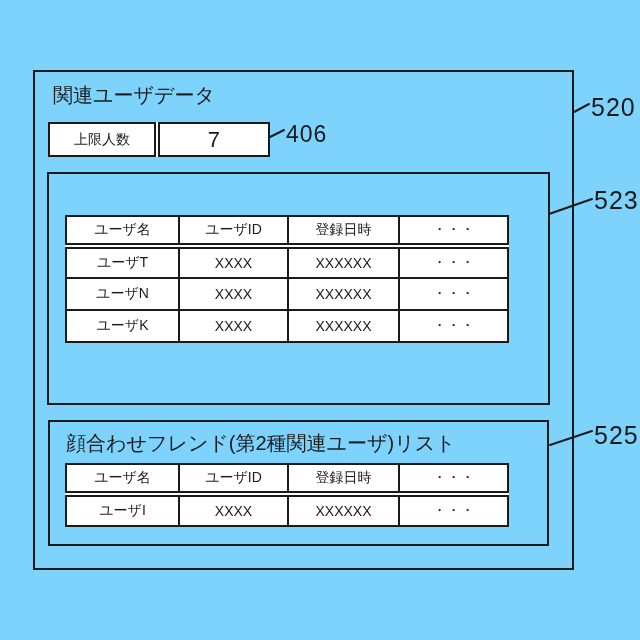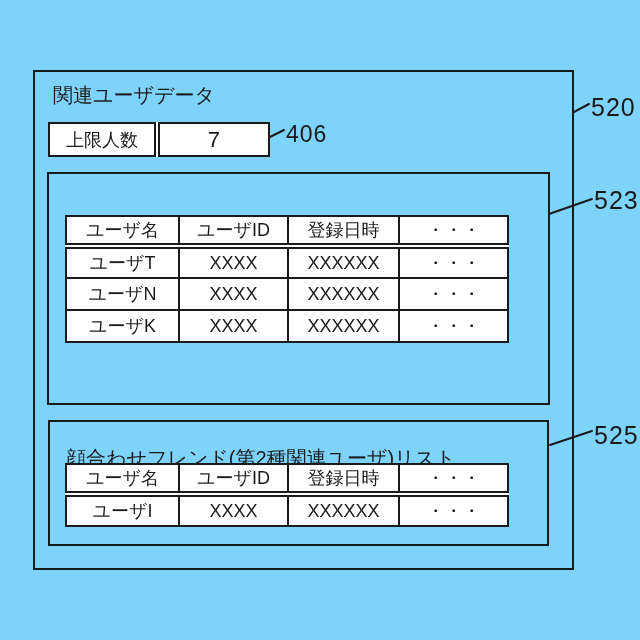--- a/index.html
+++ b/index.html
@@ -28,35 +28,35 @@
 
   .fig-title {
     position: absolute;
     font-size: 20px;
     line-height: 20px;
     letter-spacing: 0px;
     white-space: nowrap;
   }
   .main-title  { left: 53px; top: 85px; }
   .t1-title    { left: 66px; top: 183px; }
-  .t2-title    { left: 66px; top: 448px; text-align: center; }
+  .t2-title    { left: 66px; top: 433px; text-align: center; }
 
   table {
     position: absolute;
     border-collapse: collapse;
     table-layout: fixed;
     background: #ffffff;
   }
   td, th {
     box-sizing: border-box;
     border: 2px solid #1a1a1a;
     text-align: center;
     vertical-align: middle;
     font-weight: normal;
-    font-size: 18px;
+    font-size: 14px;
     padding: 0;
     overflow: hidden;
     white-space: nowrap;
   }
   
   .limit-table { left: 48px; top: 122px; width: 222px; height: 35px; }
   .limit-table td { height: 31px; }
   .limit-table .lt-label { width: 106px; border-right: 6px double #1a1a1a; }
   .limit-table .lt-value { width: 110px; font-size: 22px; }
 

